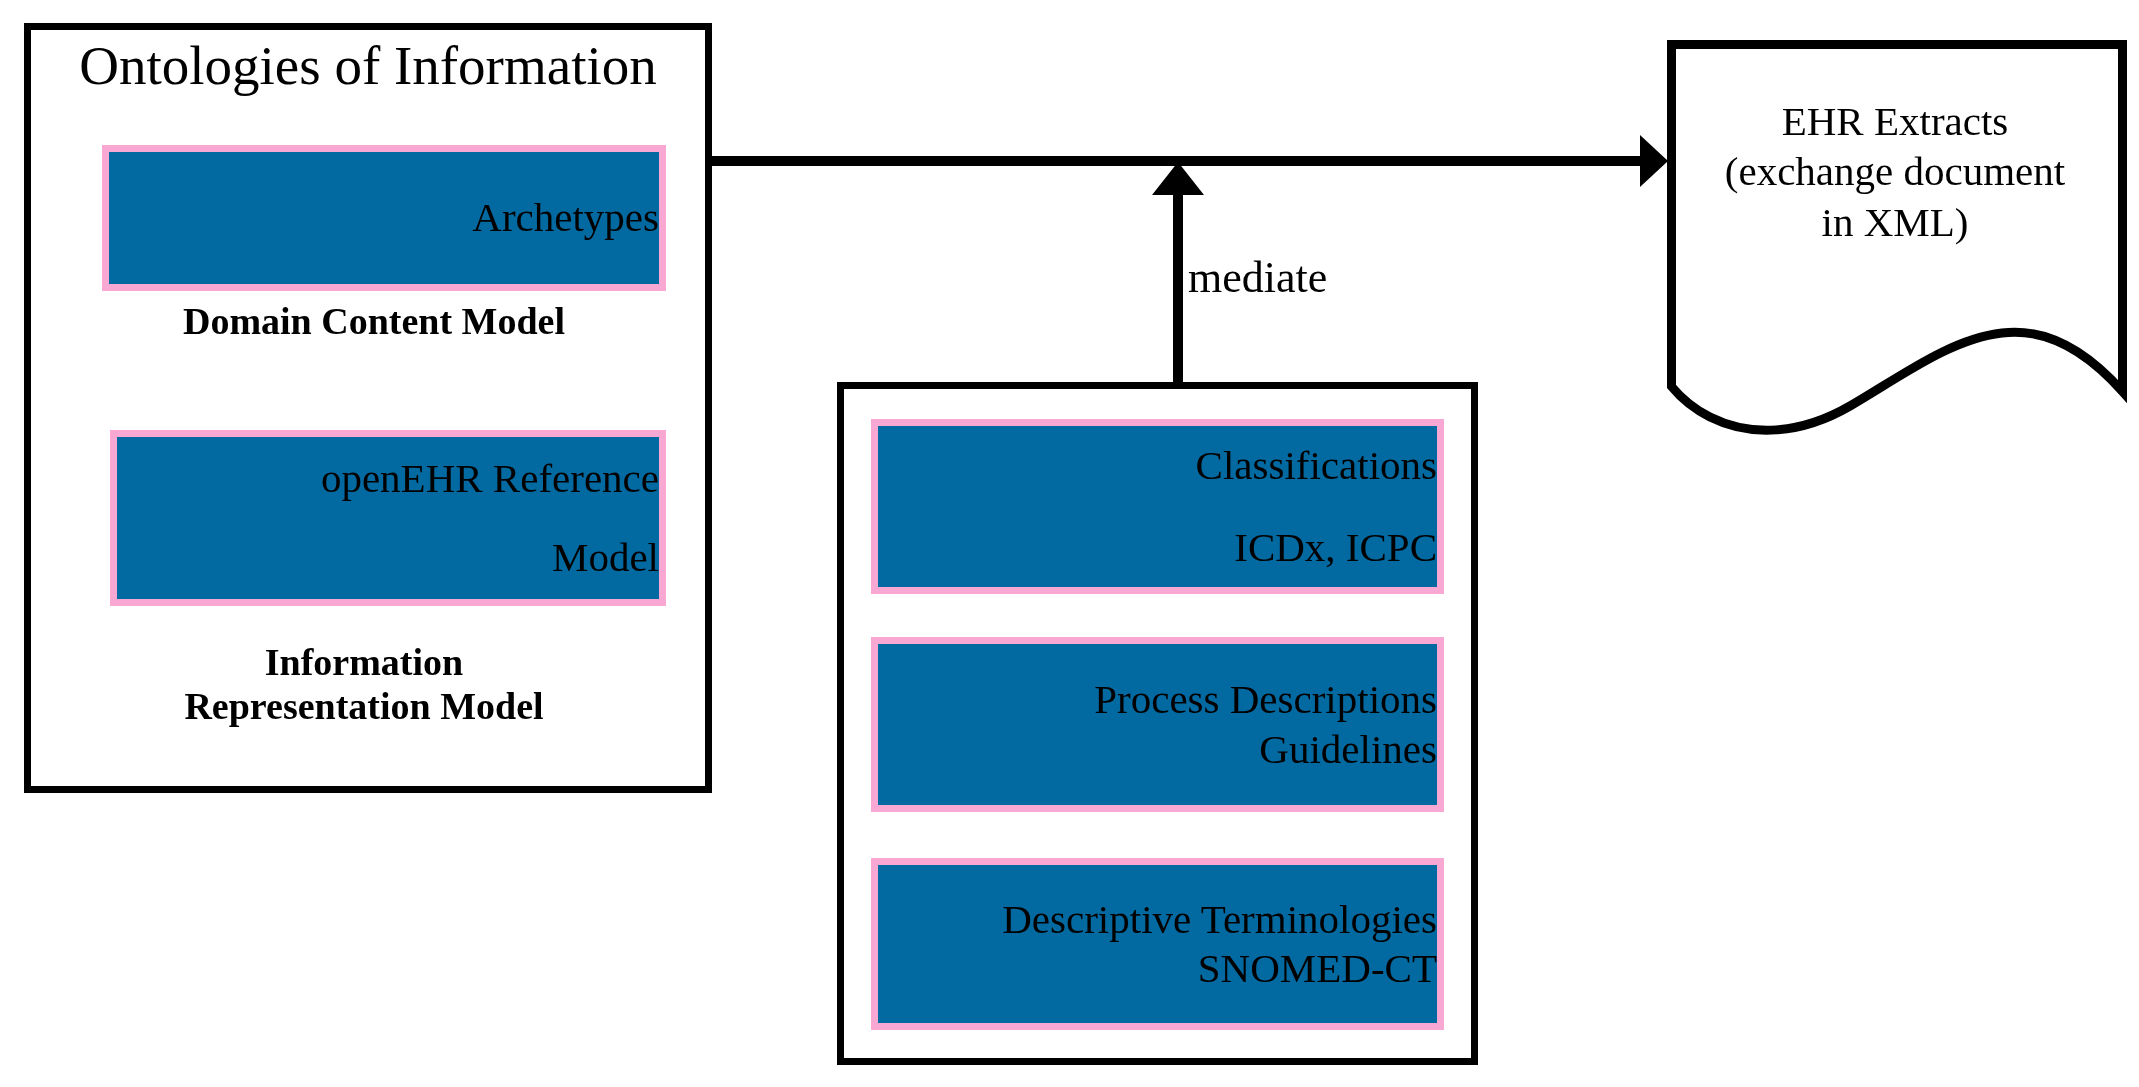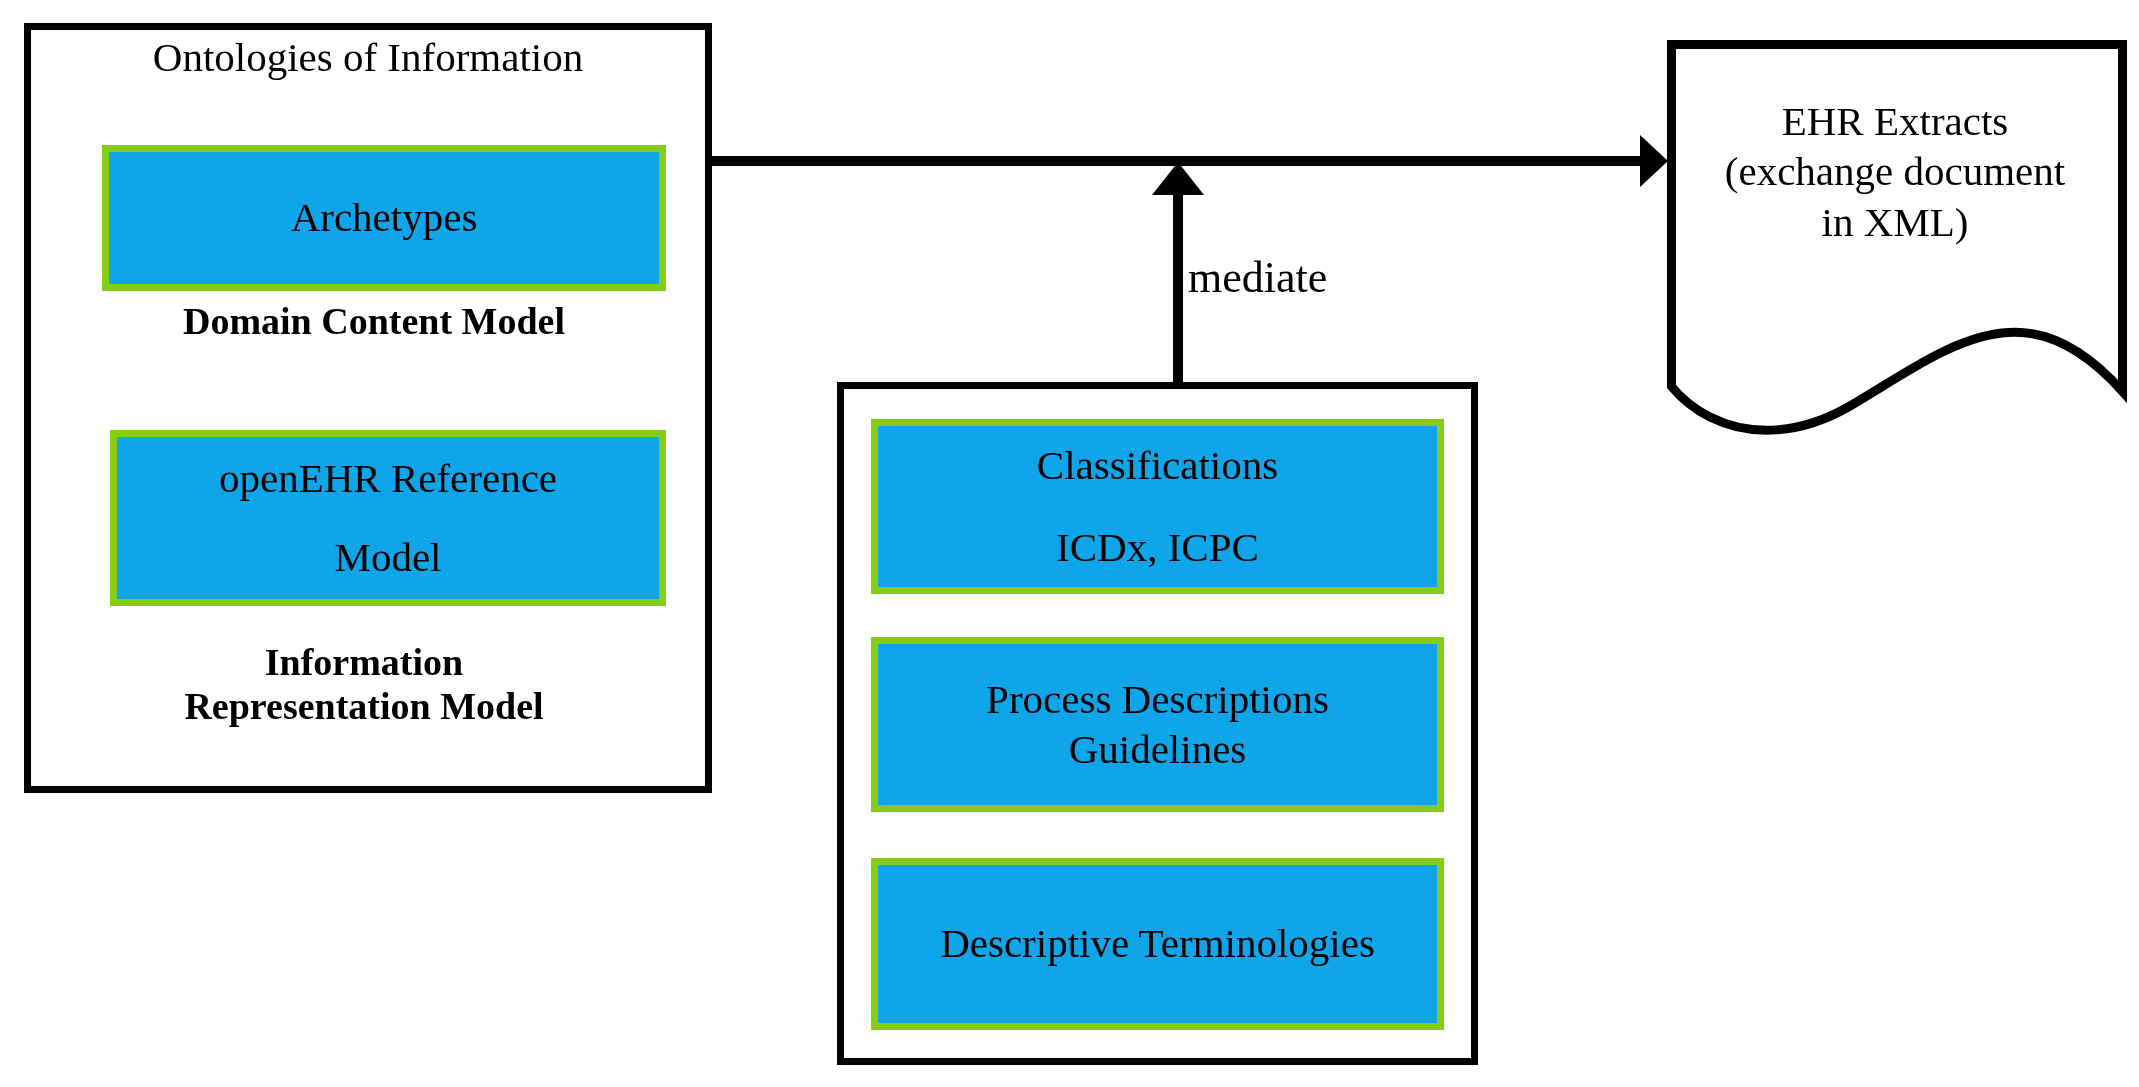--- a/index.html
+++ b/index.html
@@ -21,25 +21,25 @@
   
   .box {
     position: absolute;
     box-sizing: border-box;
     border: 7px solid #000000;
     background: #ffffff;
   }
   .box-inner {
     position: absolute;
     box-sizing: border-box;
-    border: 7px solid #84cc16;
-    background: #0ea5e9;
+    border: 7px solid #f9a8d4;
+    background: #0369a1;
     display: flex;
     flex-direction: column;
-    align-items: center;
+    align-items: flex-end;
     justify-content: center;
   }
 
   
   .label {
     position: absolute;
     text-align: center;
     line-height: 1.16;
     white-space: nowrap;
   }
@@ -47,21 +47,21 @@
   .t-bold   { font-weight: bold; }
 
   .boxtext {
     text-align: center;
     line-height: 1.20;
     font-weight: normal;
   }
 
   
   #outer-ontologies { left: 24px;  top: 23px;  width: 688px; height: 770px; }
-  #lbl-ontologies   { left: 24px;  top: 34px;  width: 688px; font-size: 41px; }
+  #lbl-ontologies   { left: 24px;  top: 34px;  width: 688px; font-size: 55px; }
 
   #box-archetypes   { left: 102px; top: 145px; width: 564px; height: 146px; }
   #box-archetypes .boxtext { font-size: 41px; }
 
   #lbl-domain-content { left: 24px; top: 299px; width: 700px; font-size: 38px; }
 
   #box-openehr      { left: 110px; top: 430px; width: 556px; height: 176px; gap: 29px; }
   #box-openehr .boxtext { font-size: 41px; }
 
   #lbl-inforep      { left: 14px;  top: 640px; width: 700px; font-size: 38px; }
@@ -142,20 +142,21 @@
     <div class="boxtext">ICDx, ICPC</div>
   </div>
 
   <div class="box-inner" id="box-process">
     <div class="boxtext">Process Descriptions</div>
     <div class="boxtext">Guidelines</div>
   </div>
 
   <div class="box-inner" id="box-descriptive">
     <div class="boxtext">Descriptive Terminologies</div>
+    <div class="boxtext">SNOMED-CT</div>
   </div>
 
   <div id="doc-ehr">
     <svg width="489" height="420" viewBox="0 0 489 420" xmlns="http://www.w3.org/2000/svg">
       <path d="M 21.5 361.5
                L 21.5 19.5
                L 472.5 19.5
                L 472.5 366.5
                C 440 330 400 302 352 308
                C 300 314 250 352 200 381

